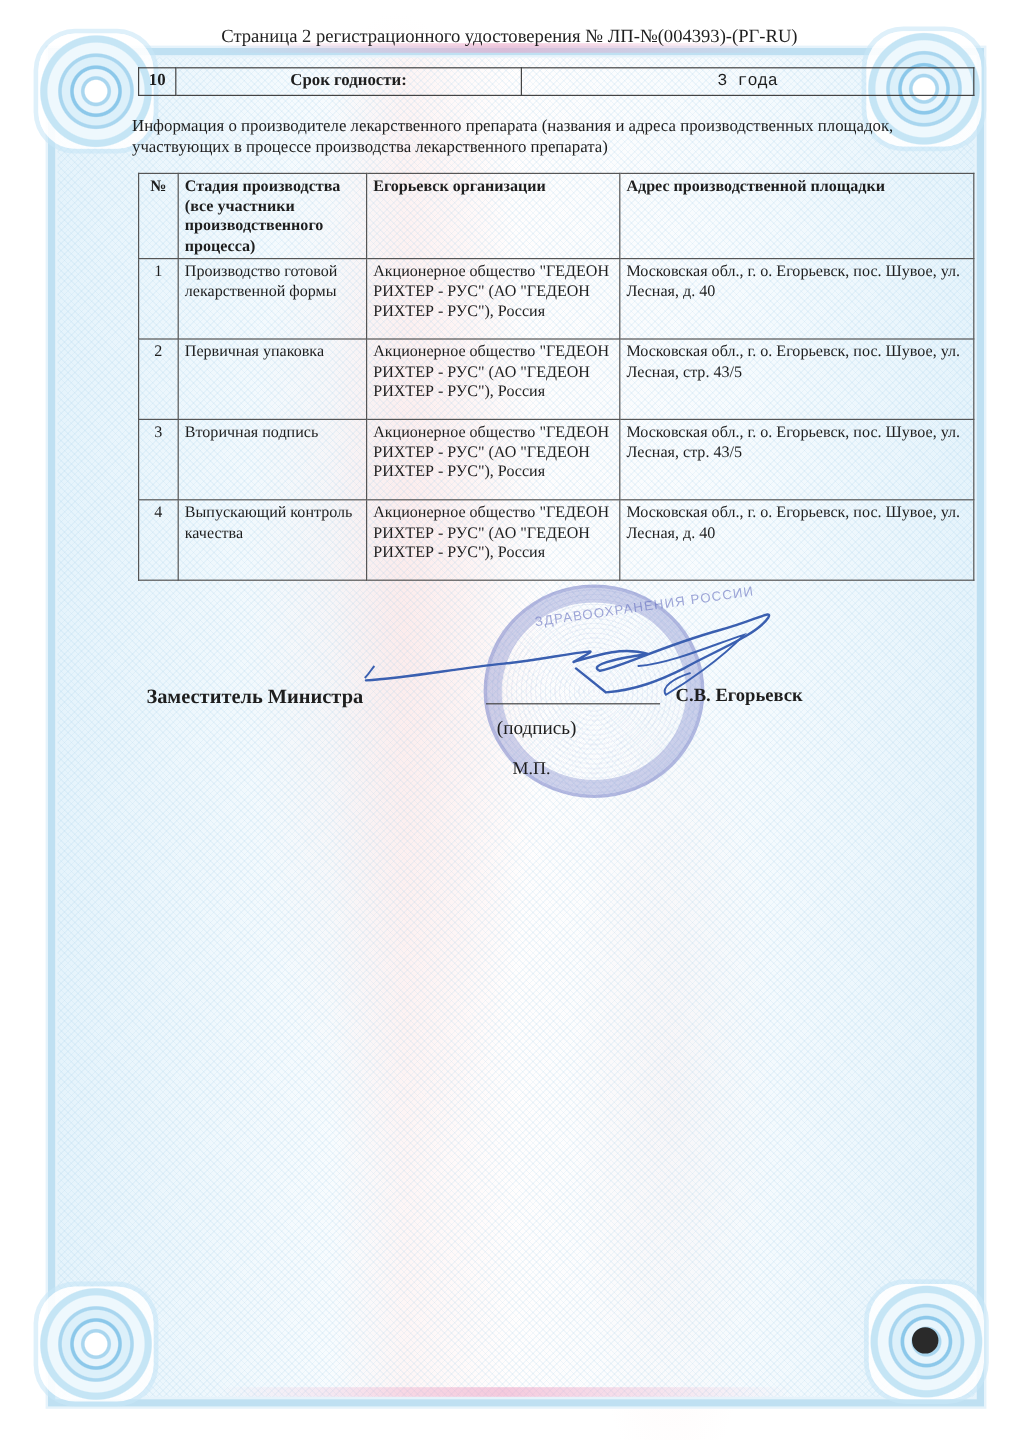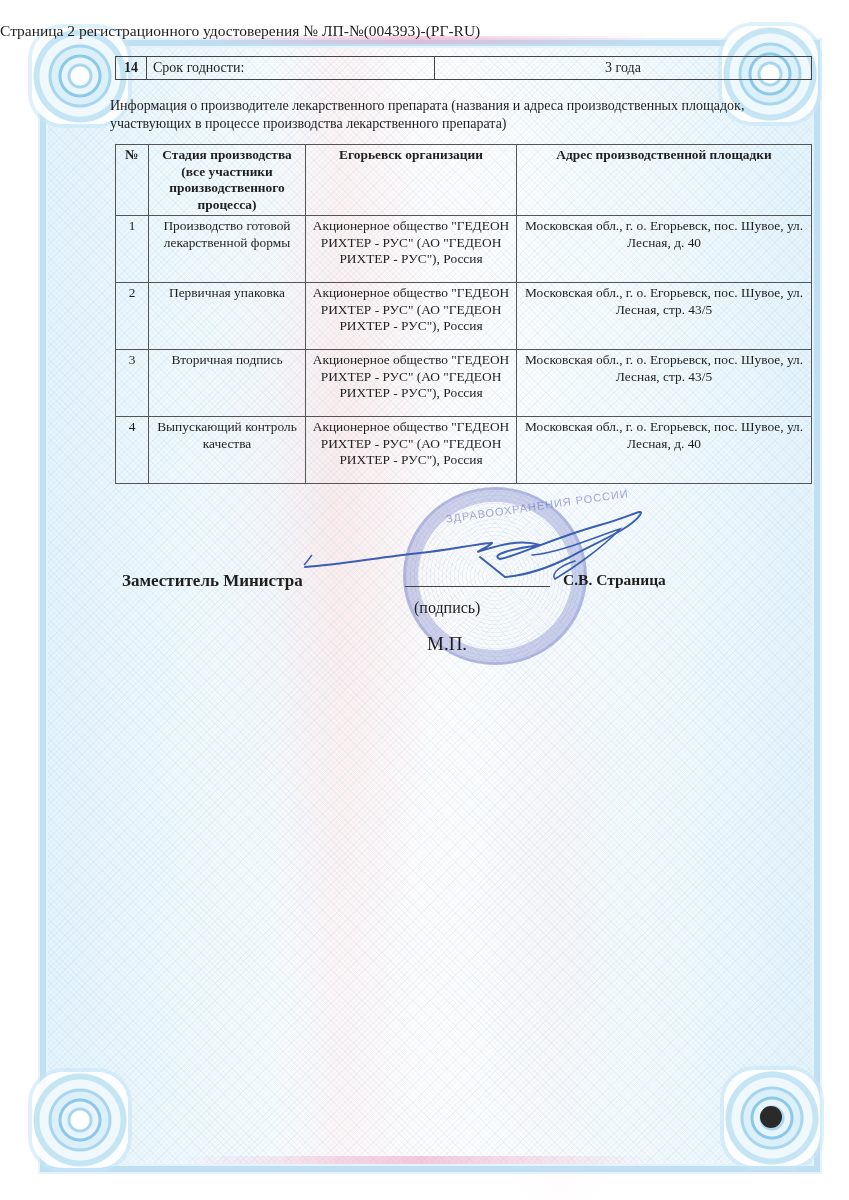--- a/index.html
+++ b/index.html
@@ -39,46 +39,46 @@
   }
   .r-tl { left: 32px; top: 28px; }
   .r-tr { left: 722px; top: 26px; }
   .r-bl { left: 32px; top: 1072px; }
   .r-br { left: 724px; top: 1070px; }
   .hole {
     position: absolute; left: 760px; top: 1106px; width: 22px; height: 22px;
     border-radius: 50%; background: #2a2a2a;
   }
   .header {
-    position: absolute; left: 0; top: 22px; width: 849px; text-align: left;
+    position: absolute; left: 0; top: 22px; width: 849px; text-align: center;
     font-size: 15.5px;
   }
   table { border-collapse: collapse; position: absolute; }
   .t14 { left: 115px; top: 56px; width: 697px; font-size: 14px; }
   .t14 td { border: 1px solid #444; padding: 2px 6px; height: 18px; }
   .t14 .num { width: 18px; font-weight: bold; text-align: center; }
-  .t14 .lbl { width: 275px; font-weight: normal; }
-  .t14 .val { text-align: center; }
+  .t14 .lbl { width: 275px; font-weight: bold; text-align: center; }
+  .t14 .val { text-align: center; font-family: Liberation Mono, monospace; }
   .info {
     position: absolute; left: 110px; top: 97px; width: 710px; 
     font-size: 14px; line-height: 18px;
   }
   .main { left: 115px; top: 144px; width: 697px; font-size: 13.4px; line-height: 16.5px; }
-  .main th, .main td { border: 1px solid #555; vertical-align: top; text-align: center; padding: 2px 5px; }
+  .main th, .main td { border: 1px solid #555; vertical-align: top; text-align: left; padding: 2px 5px; }
   .main th { font-weight: bold; height: 62px; }
   .main td { height: 62px; }
   .main .c-num { width: 22px; text-align: center; }
   .main .c-stage { width: 146px; }
   .main .c-org { width: 200px; }
   .signature-block { position: absolute; left: 0; top: 0; width: 849px; height: 1200px; pointer-events: none; }
   .sig-title { position: absolute; left: 122px; top: 571px; font-size: 17px; font-weight: bold; }
   .sig-name { position: absolute; left: 563px; top: 571px; font-size: 15.5px; font-weight: bold; }
   .sig-line { position: absolute; left: 405px; top: 586px; width: 145px; height: 1px; background: #444; }
   .sig-caption { position: absolute; left: 414px; top: 599px; font-size: 16px; }
-  .mp { position: absolute; left: 427px; top: 633px; font-size: 19px; }
+  .mp { position: absolute; left: 427px; top: 633px; font-size: 15px; }
   .stamp {
     position: absolute; left: 403px; top: 487px; width: 178px; height: 172px; border-radius: 50%;
     border: 3px solid rgba(120,130,200,0.55);
     box-shadow: inset 0 0 0 10px rgba(255,255,255,0), inset 0 0 0 12px rgba(120,130,200,0.35);
     background: repeating-radial-gradient(circle, rgba(150,160,210,0.12) 0 1px, transparent 1px 4px);
   }
   .stamp-text {
     position: absolute; left: 445px; top: 500px; font-size: 11px; letter-spacing: 1px;
     color: rgba(100,110,190,0.6); font-family: "Liberation Sans", sans-serif; transform: rotate(-8deg);
   }
@@ -95,21 +95,21 @@
 <div class="rosette r-tr"></div>
 <div class="rosette r-bl"></div>
 <div class="rosette r-br"></div>
 <div class="hole"></div>
 
 <div class="header">Страница 2 регистрационного удостоверения № ЛП-№(004393)-(РГ-RU)</div>
 
 <table class="t14">
   <tbody>
       <tr>
-    <td class="num">14</td>
+    <td class="num">10</td>
     <td class="lbl">Срок годности:</td>
     <td class="val">3 года</td>
   </tr>
 </tbody>
   </table>
 
 <div class="info">Информация о производителе лекарственного препарата (названия и адреса производственных площадок, участвующих в процессе производства лекарственного препарата)</div>
 
 <table class="main">
   <thead>
@@ -146,21 +146,21 @@
       <td>Московская обл., г. о. Егорьевск, пос. Шувое, ул. Лесная, д. 40</td>
     </tr>
   </tbody>
 </table>
 
 <div class="signature-block">
   <div class="stamp"></div>
   <div class="stamp-text">ЗДРАВООХРАНЕНИЯ РОССИИ</div>
   <div class="sig-title">Заместитель Министра</div>
   <div class="sig-line"></div>
-  <div class="sig-name">С.В. Страница</div>
+  <div class="sig-name">С.В. Егорьевск</div>
   <div class="sig-caption">(подпись)</div>
   <div class="mp">М.П.</div>
   <svg class="sig-svg" width="360" height="100" viewBox="0 0 360 100">
     <path d="M5 72 C 40 70, 80 62, 120 58 C 150 55, 170 50, 190 48 C 200 46, 170 60, 180 56 C 200 50, 220 44, 240 50 C 210 54, 190 60, 200 64 C 220 60, 250 44, 300 30 C 330 22, 345 12, 340 20 C 330 35, 290 50, 270 62 C 250 72, 230 80, 205 82 C 190 70, 185 66, 180 62" fill="none" stroke="#3a5fb0" stroke-width="2" stroke-linecap="round"></path>
     <path d="M232 60 C 260 58, 300 40, 320 34 C 300 55, 270 75, 255 84 C 250 78, 262 70, 275 66" fill="none" stroke="#3a5fb0" stroke-width="1.6" stroke-linecap="round"></path>
     <path d="M4 70 C 8 66, 10 62, 12 60" fill="none" stroke="#3a5fb0" stroke-width="1.6"></path>
   </svg>
 </div>
 
 </body></html>

